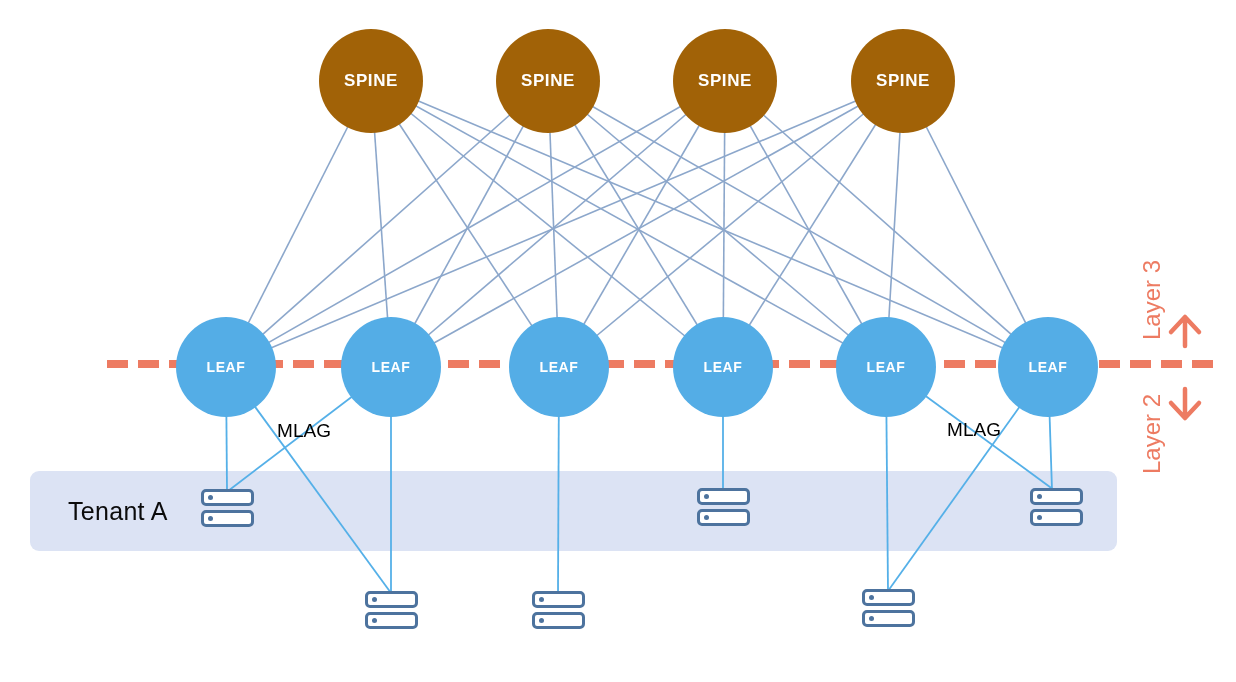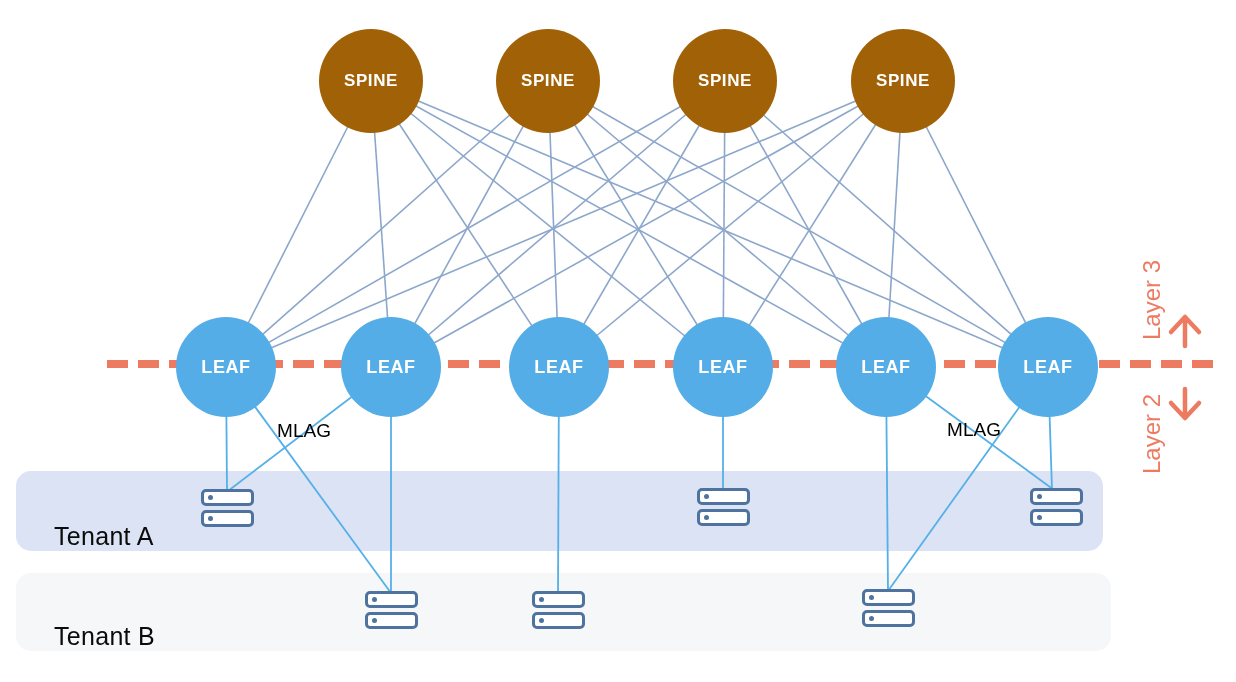--- a/index.html
+++ b/index.html
@@ -1,46 +1,43 @@
 <!DOCTYPE html>
 <html><head>
 <meta charset="utf-8">
 <style>
   html,body{margin:0;padding:0;background:#fff;}
   .canvas{
     position:relative;width:1236px;height:682px;background:#ffffff;
     font-family:"Liberation Sans", sans-serif;overflow:hidden;
   }
-  .band{position:absolute;left:16px;border-radius:15px;display:flex;align-items:flex-end;}
+  .band{position:absolute;left:30px;border-radius:9px;display:flex;align-items:center;}
   .band-a{top:471px;width:1087px;height:80px;background:#dce3f4;}
   .band-b{top:573px;width:1095px;height:78px;background:#f6f7f9;}
   .band-label{margin-left:38px;font-size:25px;color:#0b0b0b;letter-spacing:0.3px;}
   svg.links{position:absolute;left:0;top:0;pointer-events:none;}
   .node{position:absolute;border-radius:50%;display:flex;align-items:center;justify-content:center;
         color:#ffffff;font-weight:600;}
   .spine{width:104px;height:104px;background:#a16207;font-size:17px;letter-spacing:0.6px;}
-  .leaf{width:100px;height:100px;background:#54ade6;font-size:18px;letter-spacing:0.6px;}
+  .leaf{width:100px;height:100px;background:#54ade6;font-size:14px;letter-spacing:0.6px;}
   .server{position:absolute;width:53px;display:flex;flex-direction:column;gap:4px;}
   .server .row{height:11px;background:#ffffff;border:3.5px solid #4d739e;border-radius:5px;position:relative;}
   .server .row::before{content:"";position:absolute;left:4px;top:50%;margin-top:-2.5px;width:5px;height:5px;
         border-radius:50%;background:#4d739e;}
   .mlag{position:absolute;transform:translate(-50%,-50%);font-size:19px;color:#000;}
   .layer-label{position:absolute;transform:translate(-50%,-50%) rotate(-90deg);
         font-size:24px;color:#ed7b62;white-space:nowrap;}
 </style>
 </head>
 <body>
 
 <div class="canvas">
 
   <div class="band band-a">
     <span class="band-label">Tenant A</span>
-  </div>
-  <div class="band band-b">
-    <span class="band-label">Tenant B</span>
   </div>
 
   <svg class="links" width="1236" height="682" viewBox="0 0 1236 682">
 
     <g fill="none" stroke-width="1.6" stroke="#8ca7cb">
       <line x1="371" y1="81" x2="226" y2="367"></line>
         <line x1="371" y1="81" x2="391" y2="367"></line>
       <line x1="371" y1="81" x2="559" y2="367"></line>
         <line x1="371" y1="81" x2="723" y2="367"></line>
       <line x1="371" y1="81" x2="886" y2="367"></line>

